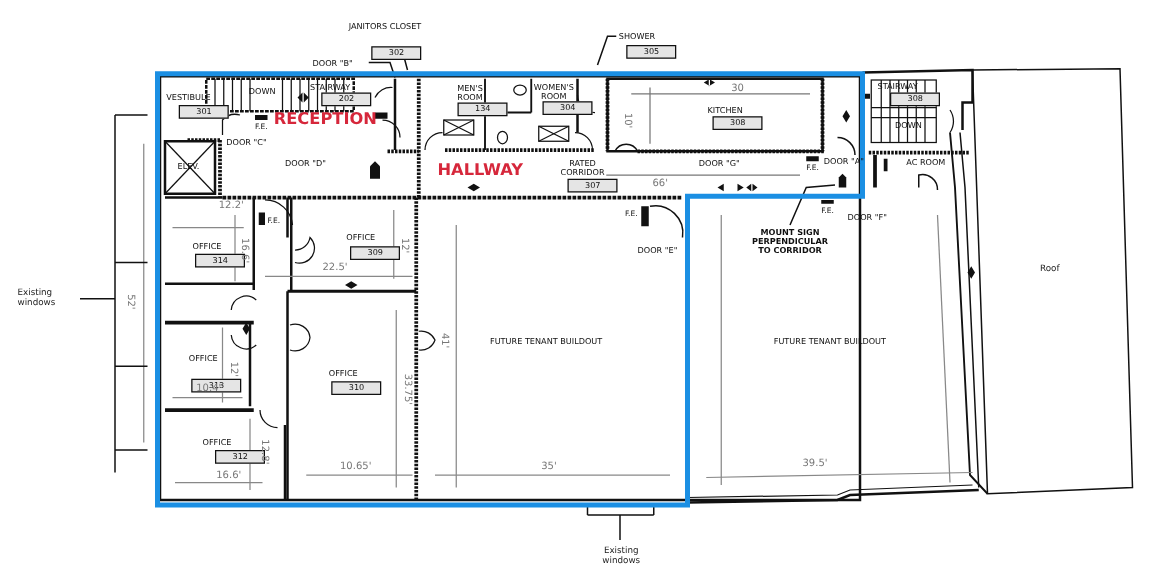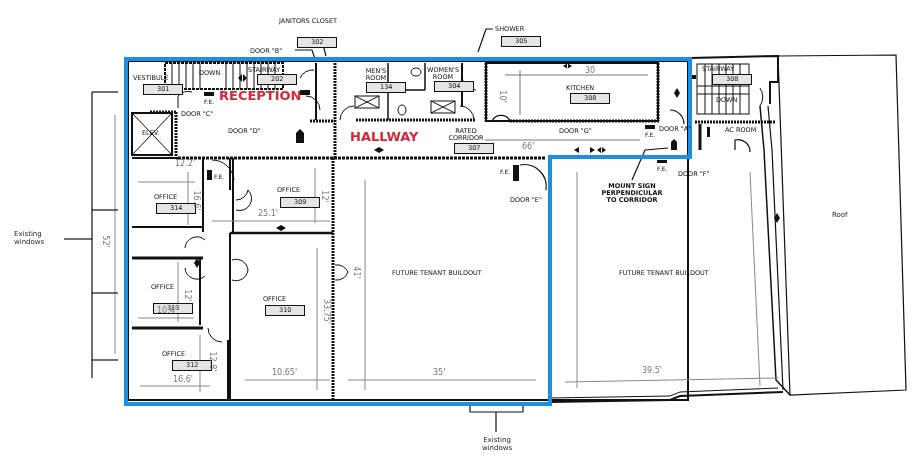--- a/index.html
+++ b/index.html
@@ -273,21 +273,21 @@
 <div class="fe" style="left:645px;top:131px;">F.E.</div>
 <div class="fe" style="left:657px;top:165px;">F.E.</div>
 <div class="fe" style="left:214px;top:173px;">F.E.</div>
 <div class="fe" style="left:500px;top:168px;">F.E.</div>
 
 <div class="dim" style="left:585px;top:66px;">30</div>
 <div class="dim v" style="left:496px;top:92px;">10'</div>
 <div class="dim" style="left:522px;top:142px;">66'</div>
 <div class="dim" style="left:159px;top:159px;margin-left:16px;">12.2'</div>
 <div class="dim v" style="left:186px;top:196px;">16.6'</div>
-<div class="dim" style="left:258px;top:209px;">25.1'</div>
+<div class="dim" style="left:258px;top:209px;">22.5'</div>
 <div class="dim v" style="left:318px;top:192px;">12'</div>
 <div class="dim" style="left:157px;top:306px;">10.4'</div>
 <div class="dim v" style="left:181px;top:291px;">12'</div>
 <div class="dim" style="left:173px;top:375px;">16.6'</div>
 <div class="dim v" style="left:202px;top:357px;">12.8'</div>
 <div class="dim" style="left:272px;top:368px;">10.65'</div>
 <div class="dim v" style="left:314px;top:307px;">33.75'</div>
 <div class="dim" style="left:433px;top:368px;">35'</div>
 <div class="dim v" style="left:350px;top:268px;">41'</div>
 <div class="dim" style="left:642px;top:366px;">39.5'</div>

